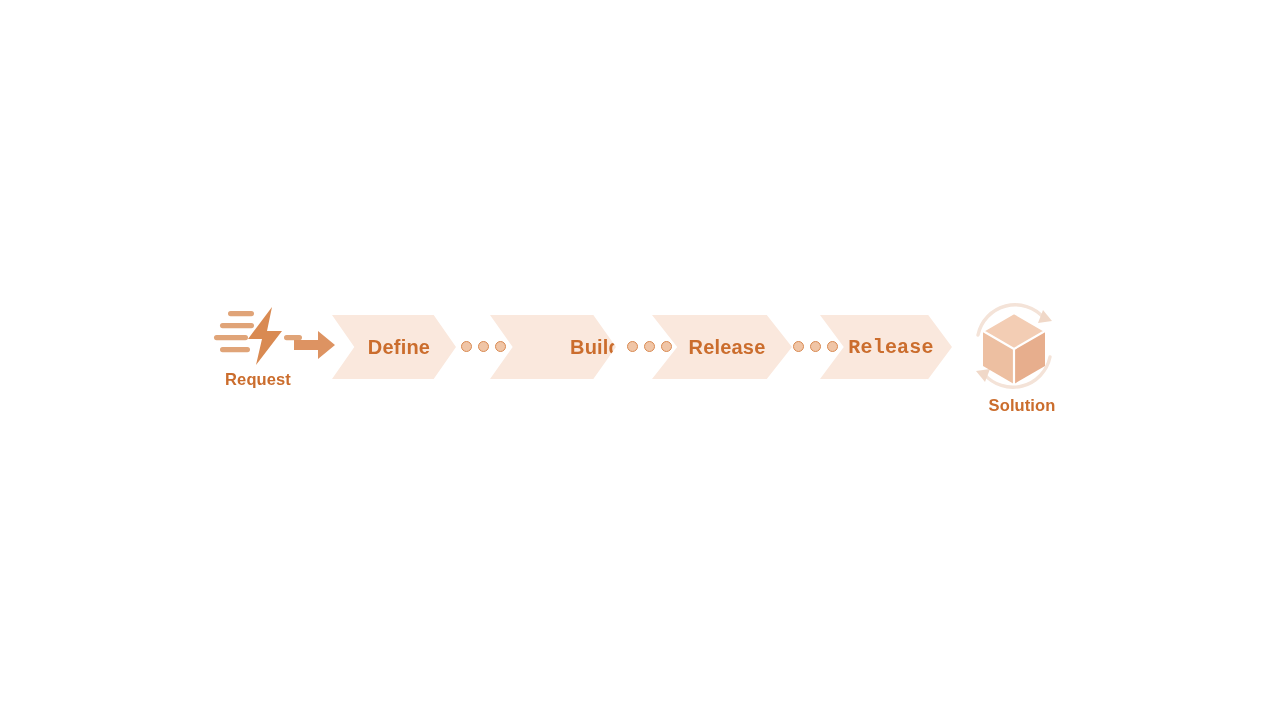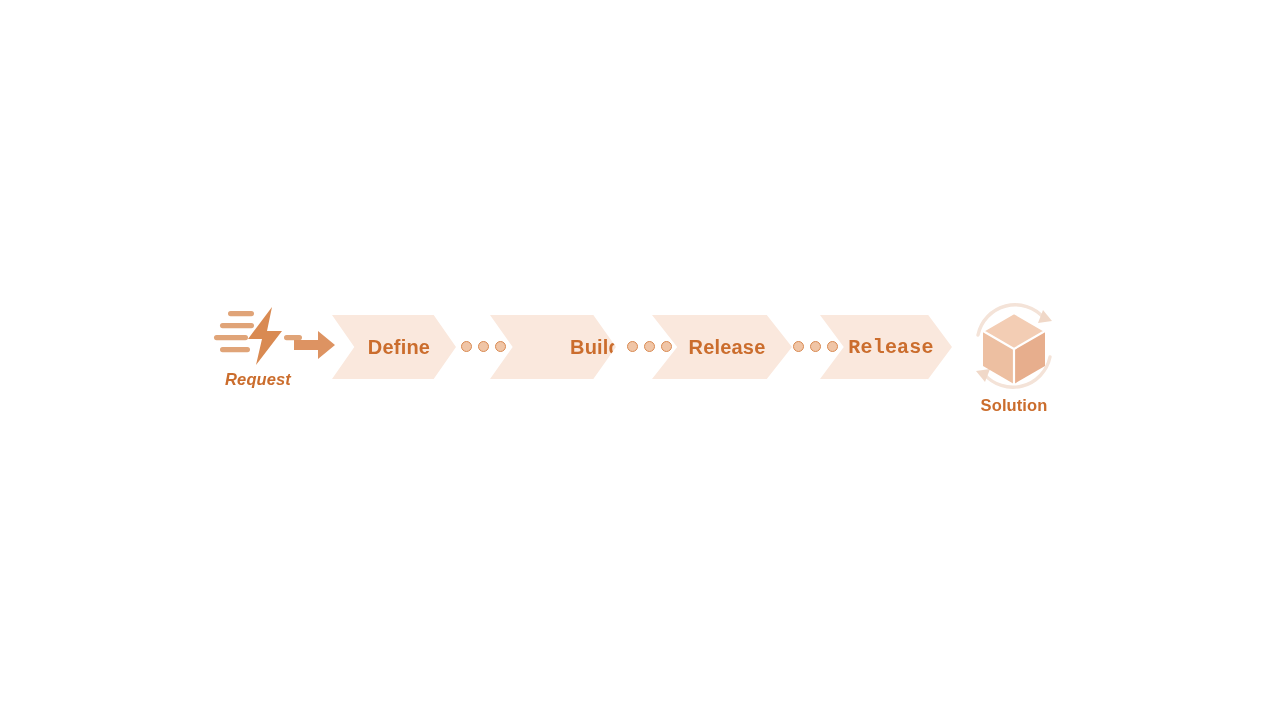--- a/index.html
+++ b/index.html
@@ -43,21 +43,20 @@
     position: absolute;
     left: 0;
     top: 64px;
     width: 92px;
     text-align: center;
     font-size: 16.5px;
     font-weight: bold;
     color: #cb6d2d;
     letter-spacing: 0.1px;
     white-space: nowrap;
-    font-style: italic;
   }
 
   
   .flow-arrow {
     position: absolute;
     left: 294px;
     top: 328px;
     width: 42px;
     height: 34px;
   }
@@ -132,21 +131,21 @@
   }
   .solution-icon {
     position: absolute;
     left: 0;
     top: 0;
     width: 104px;
     height: 100px;
   }
   .solution-label {
     position: absolute;
-    left: 0;
+    left: 8px;
     top: 100px;
     width: 104px;
     text-align: center;
     font-size: 16.5px;
     font-weight: bold;
     color: #cb6d2d;
     letter-spacing: 0.1px;
     white-space: nowrap;
   }
 </style>

